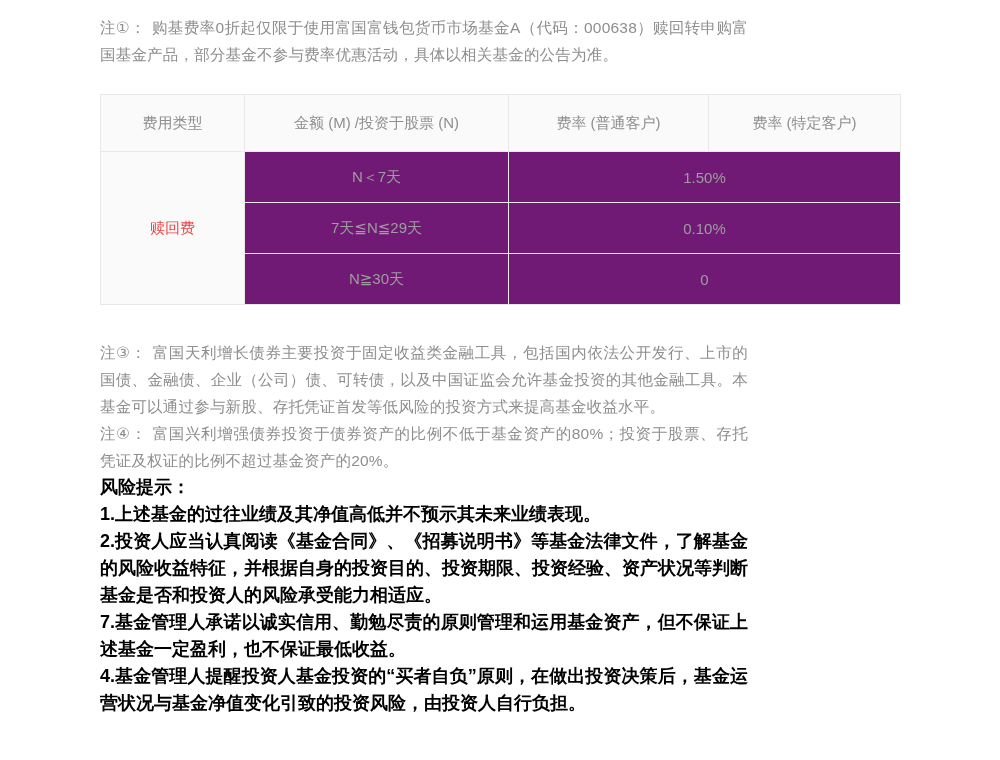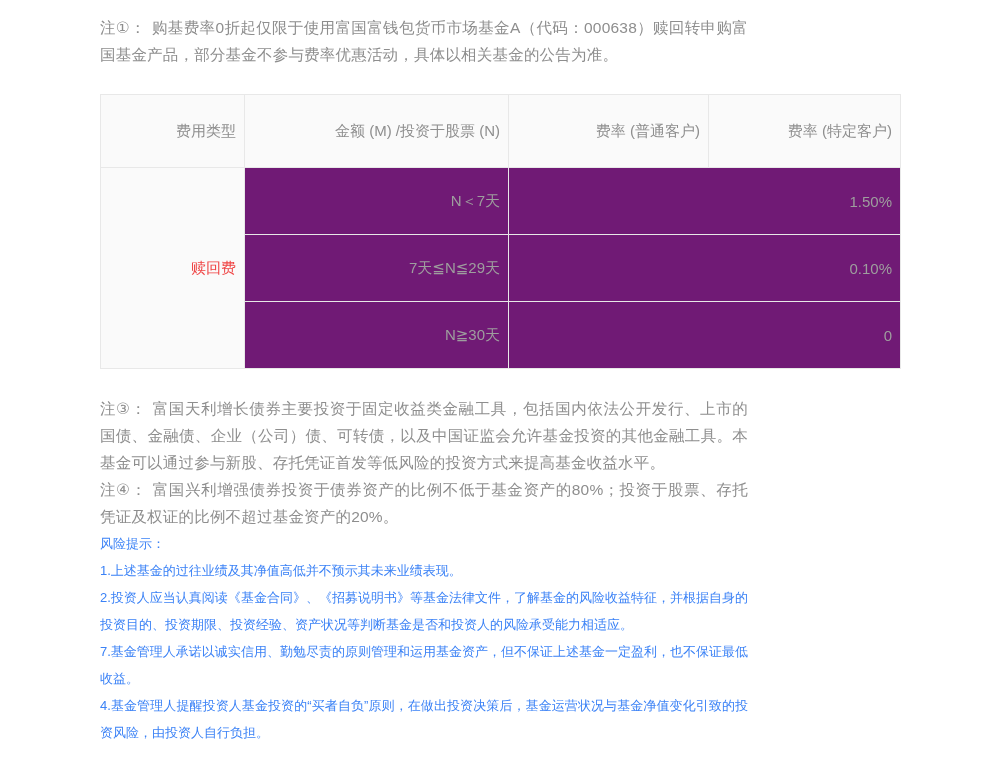--- a/index.html
+++ b/index.html
@@ -38,23 +38,23 @@
   table.fee-table {
     border-collapse: collapse;
     width: 800px;
     table-layout: fixed;
     font-size: 15px;
     color: #9a9a9a;
   }
   table.fee-table th,
   table.fee-table td {
     border: 1px solid #e8e8e8;
-    text-align: right;
+    text-align: center;
     font-weight: normal;
-    padding: 8px;
+    padding: 0;
     height: 50px;
     vertical-align: middle;
   }
   table.fee-table thead th {
     background: #fafafa;
     height: 56px;
     color: #8e8e8e;
     font-size: 15px;
   }
   table.fee-table tbody td {
@@ -64,31 +64,32 @@
   }
   table.fee-table td.rowlabel {
     background: #fafafa;
     color: #ef4444;
   }
   col.c1 { width: 144px; }
   col.c2 { width: 264px; }
   col.c3 { width: 200px; }
   col.c4 { width: 192px; }
   .after-table {
-    margin-top: 26px;
+    margin-top: 34px;
   }
   .risk-title {
     margin-top: 30px;
   }
   .risk-list p {
     margin: 0;
-    font-size: 13px;
+    font-size: 18px;
     line-height: 27px;
-    color: #3b82f6;
+    color: #000000;
     text-align: justify;
+    font-weight: bold;
   }
 </style>
 </head>
 <body>
 
 <div class="page">
 
   <p class="note"><span class="lbl">注①：</span><span>购基费率0折起仅限于使用富国富钱包货币市场基金A（代码：000638）赎回转申购富国基金产品，部分基金不参与费率优惠活动，具体以相关基金的公告为准。</span></p>
 
 

